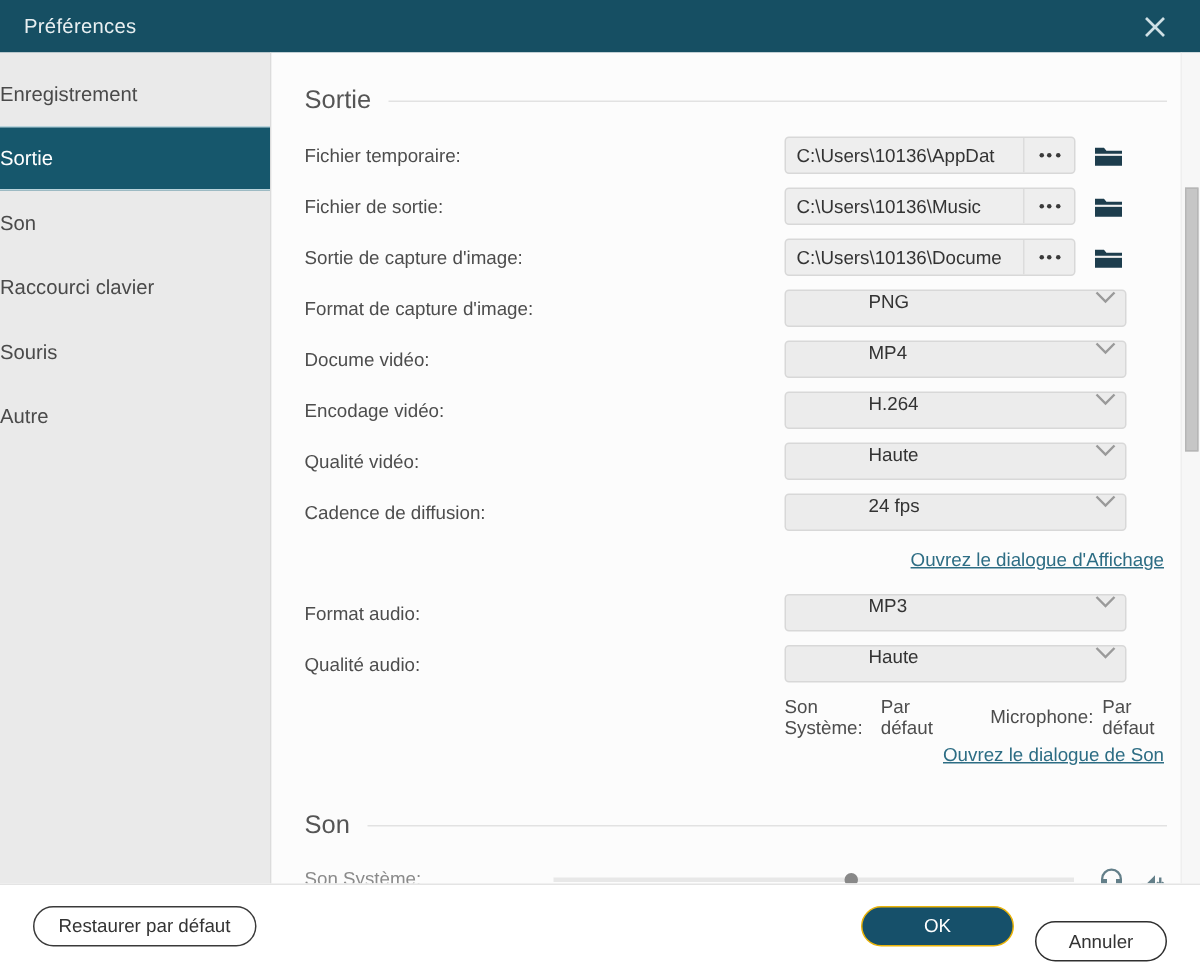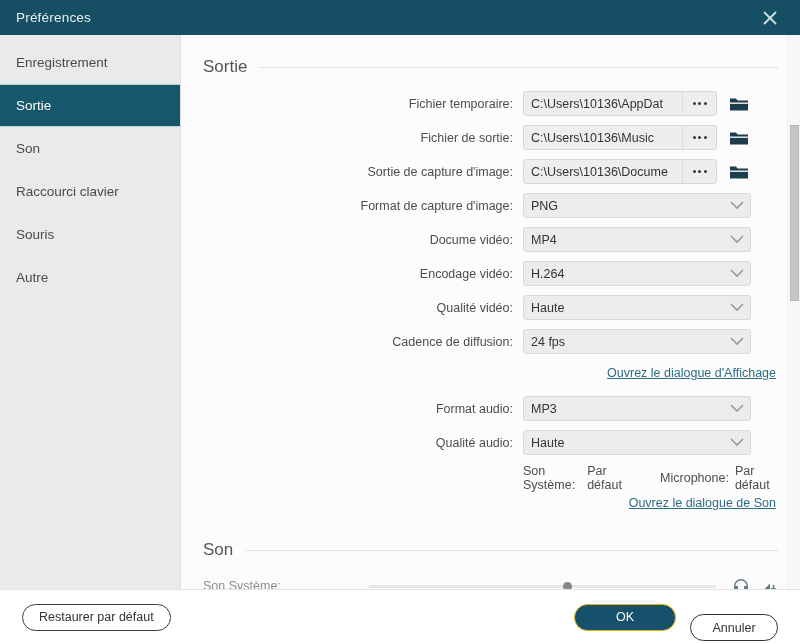--- a/index.html
+++ b/index.html
@@ -45,21 +45,21 @@
   .sidebar {
     width: 181px; flex: 0 0 181px;
     background: #eaeaea;
     border-right: 1px solid #dcdcdc;
     padding-top: 6px;
     position: relative;
   }
   .side-item {
     height: 43px;
     display: flex; align-items: center;
-    padding-left: 16px;
+    padding-left: 0;
     font-size: 13.5px;
     color: #4a4a4a;
     cursor: pointer;
     user-select: none;
   }
   .side-item.active {
     background: #16576c;
     color: #ffffff;
     border-top: 1px solid #b9d4dc;
     border-bottom: 1px solid #b9d4dc;
@@ -83,21 +83,21 @@
     flex: 1 1 auto; height: 1px; background: #e2e2e2; margin-left: 12px;
   }
 
   .frow {
     display: flex; align-items: center;
     margin-bottom: 9px;
     height: 25px;
   }
   .flabel {
     width: 320px; flex: 0 0 320px;
-    text-align: right;
+    text-align: left;
     padding-right: 10px;
     font-size: 12.5px;
     color: #4d4d4d;
     white-space: nowrap;
     overflow: hidden;
   }
 
   
   .pathbox {
     width: 194px; flex: 0 0 194px;
@@ -127,23 +127,24 @@
     display: flex; align-items: center;
   }
 
   
   .selbox {
     width: 228px; flex: 0 0 228px;
     height: 25px;
     background: #ececec;
     border: 1px solid #d8d8d8;
     border-radius: 3px;
-    display: flex; align-items: center;
+    display: flex; align-items: flex-start;
     cursor: pointer;
     position: relative;
+    padding-left: 48px;
   }
   .selbox .sval {
     flex: 1 1 auto;
     font-size: 12.5px; color: #333;
     padding-left: 7px;
     white-space: nowrap; overflow: hidden;
   }
   .selbox .chev { flex: 0 0 26px; display: flex; align-items: center; justify-content: center; }
 
   

